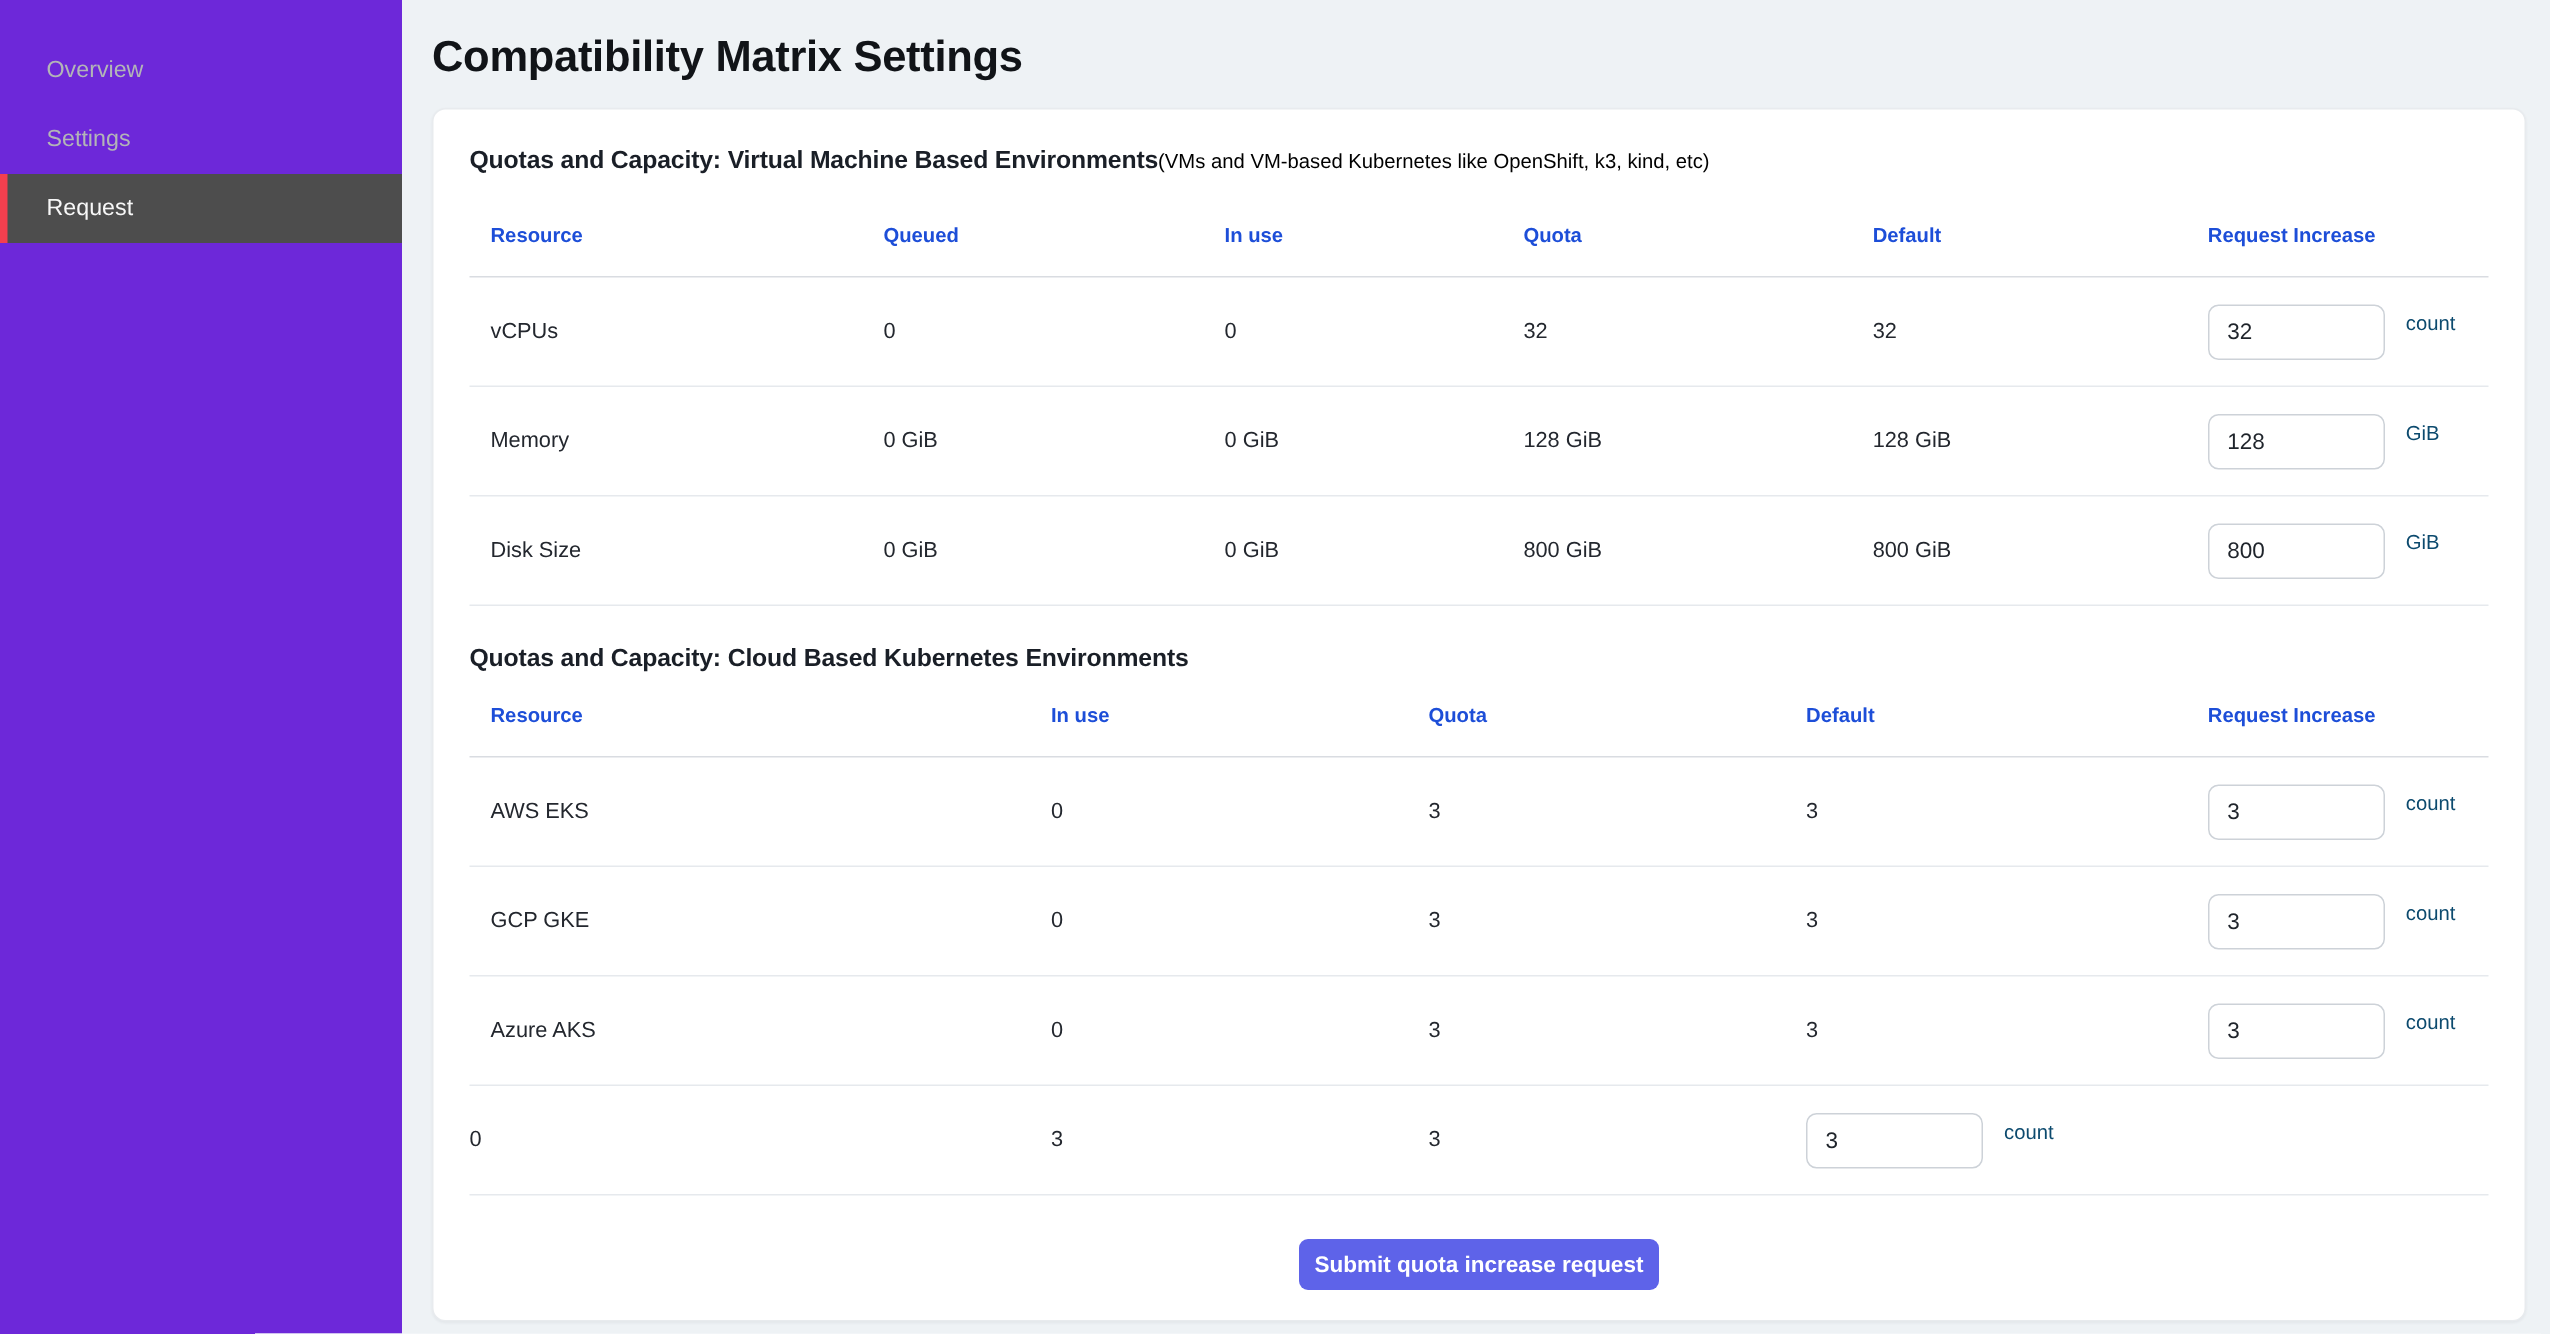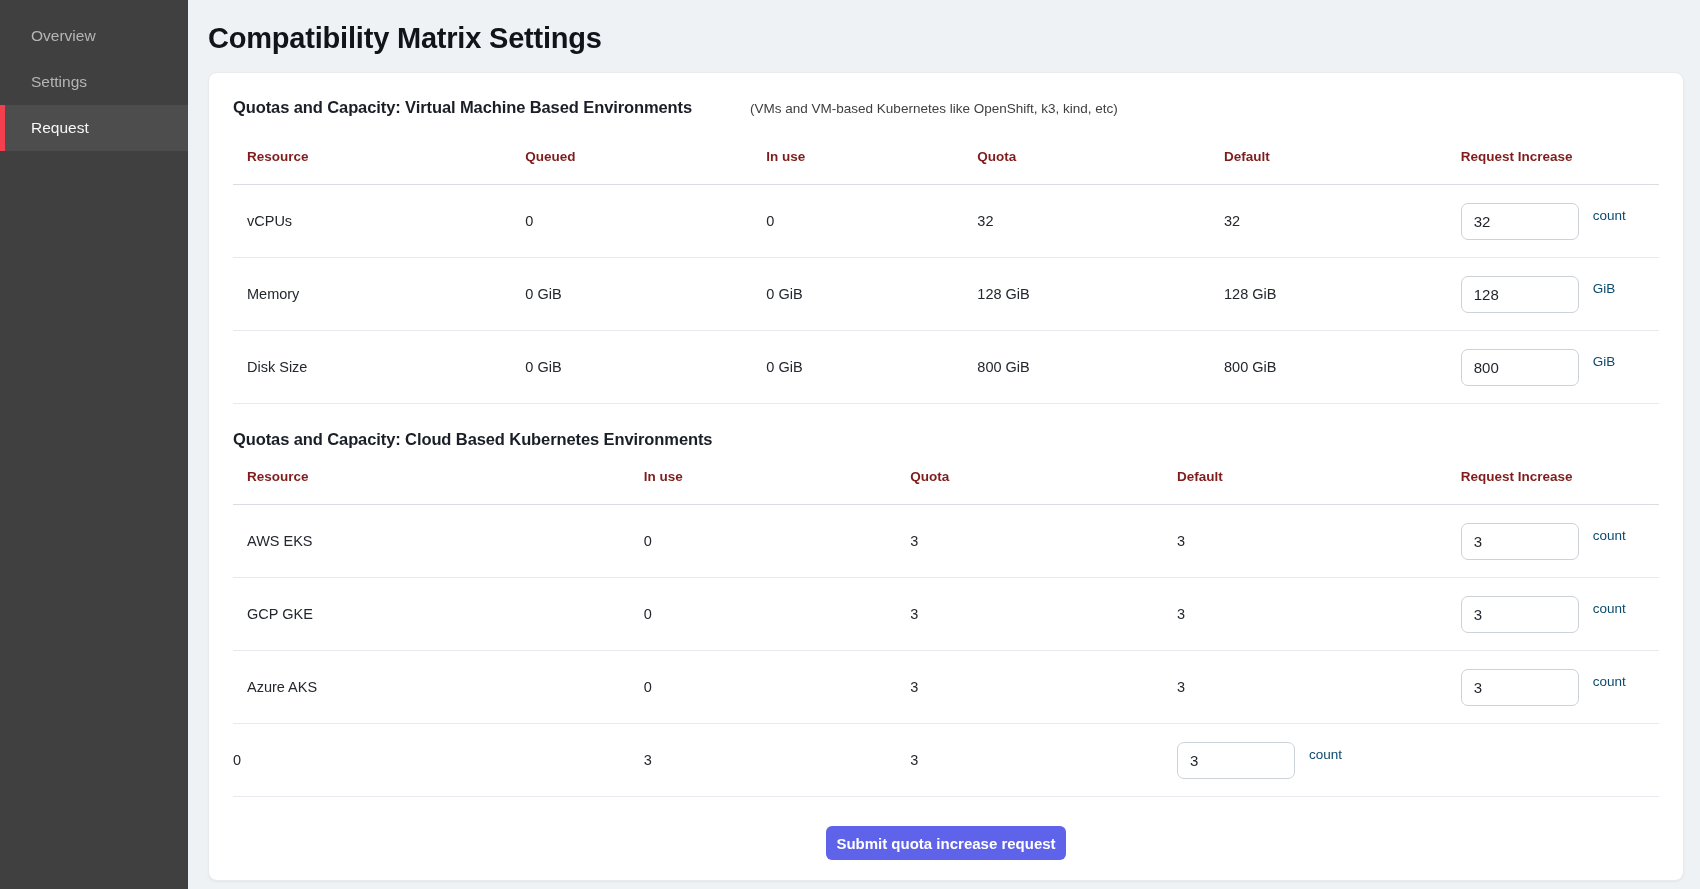--- a/index.html
+++ b/index.html
@@ -1,44 +1,44 @@
 <!DOCTYPE html>
 <html><head>
 <meta charset="utf-8">
 <style>
   * { margin:0; padding:0; box-sizing:border-box; }
   html,body { width:1700px; height:889px; font-family:"Liberation Sans", sans-serif; background:#eef2f5; }
   .app { display:flex; width:1700px; height:889px; overflow:hidden; }
 
   
-  .sidebar { width:188px; flex-shrink:0; background:#404040; padding-top:13px; }
+  .sidebar { width:268px; flex-shrink:0; background:#6d28d9; padding-top:24px; }
   .nav-item { position:relative; height:46px; display:flex; align-items:center;
               padding-left:31px; font-size:15.5px; color:#b3b5b7; cursor:pointer; }
   .nav-item.active { background:#4d4d4d; color:#f7f7f7; }
   .nav-item.active::before { content:""; position:absolute; left:0; top:0; bottom:0;
               width:5px; background:#f43f4e; }
 
   
   .main { flex:1; padding:14px 16px 0 20px; }
   .page-title { font-size:29px; font-weight:700; color:#111418; letter-spacing:-0.2px;
                 margin:8px 0 17px 0; }
 
   .card { background:#ffffff; border:1px solid #e8ebee; border-radius:9px;
           box-shadow:0 1px 2px rgba(27,36,44,0.06); padding:25px 24px 20px; }
 
-  .section-header { display:flex; align-items:baseline; gap:10px; margin-bottom:12px; }
+  .section-header { display:flex; align-items:baseline; margin-bottom:12px; }
   .section-title { font-size:16.5px; font-weight:700; color:#1a1f27; letter-spacing:-0.1px; }
-  .section-subtitle { font-size:13.5px; font-weight:400; color:#404040;margin-left:48px; }
+  .section-subtitle { font-size:13.5px; font-weight:400; color:#000000; }
   .section-header.second { margin-top:26px; margin-bottom:0;align-items:center; }
 
   .grid-row { display:grid; align-items:center; }
   .t1 { grid-template-columns:20.5% 16.9% 14.8% 17.3% 16.6% auto; }
   .t2 { grid-template-columns:28.8% 18.7% 18.7% 19.9% auto; }
   .thead { height:56px; border-bottom:1px solid #d9dce1; }
-  .thead .th { font-size:13.5px; font-weight:700; color:#7f1d1d; }
+  .thead .th { font-size:13.5px; font-weight:700; color:#1d4ed8; }
   .trow { height:73px; border-bottom:1px solid #e6e9ed; font-size:14.5px; color:#23272e; }
   .cell-resource { padding-left:14px; font-weight:500; }
   .th.cell-resource { font-weight:700; }
 
   .request-cell { display:flex; align-items:center; gap:14px; }
   .qty-input { width:118px; height:37px; border:1px solid #cdd2d8; border-radius:7px;
                padding:0 12px; font-family:"Liberation Sans", sans-serif; font-size:15px;
                color:#1f242b; background:#fff; outline:none; }
   .unit { font-size:13.5px; color:#0c4a6e; transform:translateY(-6px); }
 

